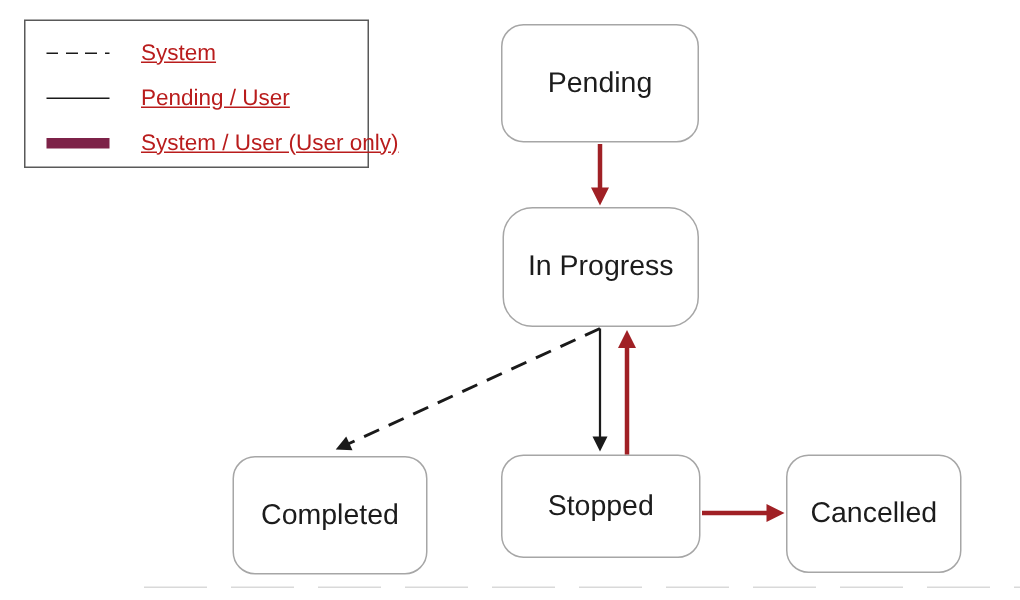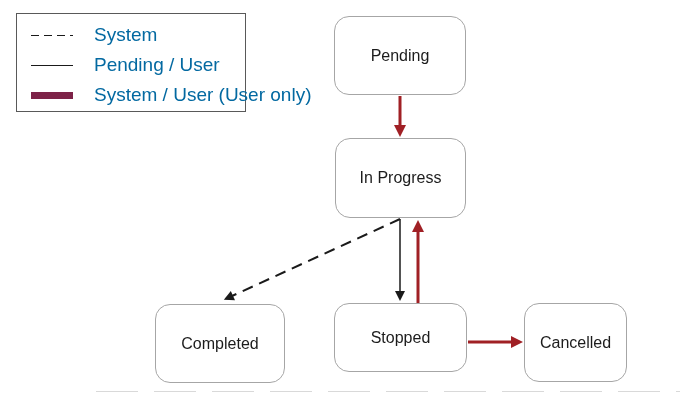--- a/index.html
+++ b/index.html
@@ -46,43 +46,44 @@
   }
   .sw-solid {
     height: 1px;
     background: var(--line-black, #1a1a1a);
   }
   .sw-thick {
     height: 7px;
     background: var(--legend-maroon, #7D2248);
   }
   .legend-label {
-    font-size: 19px;
-    color: #0369a1;
+    font-size: 15px;
+    color: #b91c1c;
     white-space: nowrap;
+    text-decoration: underline;
   }
 
   
   .node {
     position: absolute;
     box-sizing: border-box;
     border: 1px solid var(--box-border, #A6A6A6);
     border-radius: 15px;
     background: #ffffff;
     display: flex;
     align-items: center;
     justify-content: center;
-    font-size: 16px;
+    font-size: 19px;
     color: #1c1c1c;
   }
   .node-pending    { left: 334px; top: 16px;  width: 132px; height: 79px; }
-  .node-inprogress { left: 335px; top: 138px; width: 131px; height: 80px; }
+  .node-inprogress { left: 335px; top: 138px; width: 131px; height: 80px; border-radius: 20px; }
   .node-completed  { left: 155px; top: 304px; width: 130px; height: 79px; }
   .node-stopped    { left: 334px; top: 303px; width: 133px; height: 69px; }
-  .node-cancelled  { left: 524px; top: 303px; width: 103px; height: 79px; }
+  .node-cancelled  { left: 524px; top: 303px; width: 117px; height: 79px; }
 
   
   .edges {
     position: absolute;
     left: 0;
     top: 0;
     pointer-events: none;
   }
   .e-red    { stroke: var(--user-only-red, #A02025); stroke-width: 3; fill: none; }
   .e-black  { stroke: var(--line-black, #1a1a1a);    stroke-width: 1.5; fill: none; }

